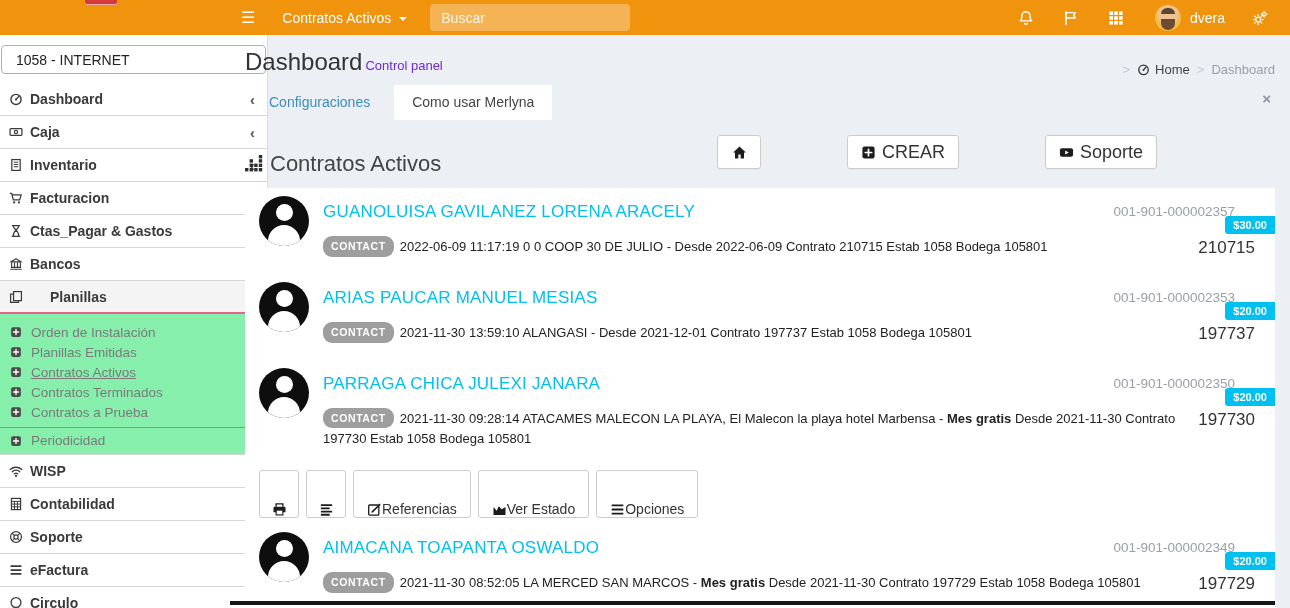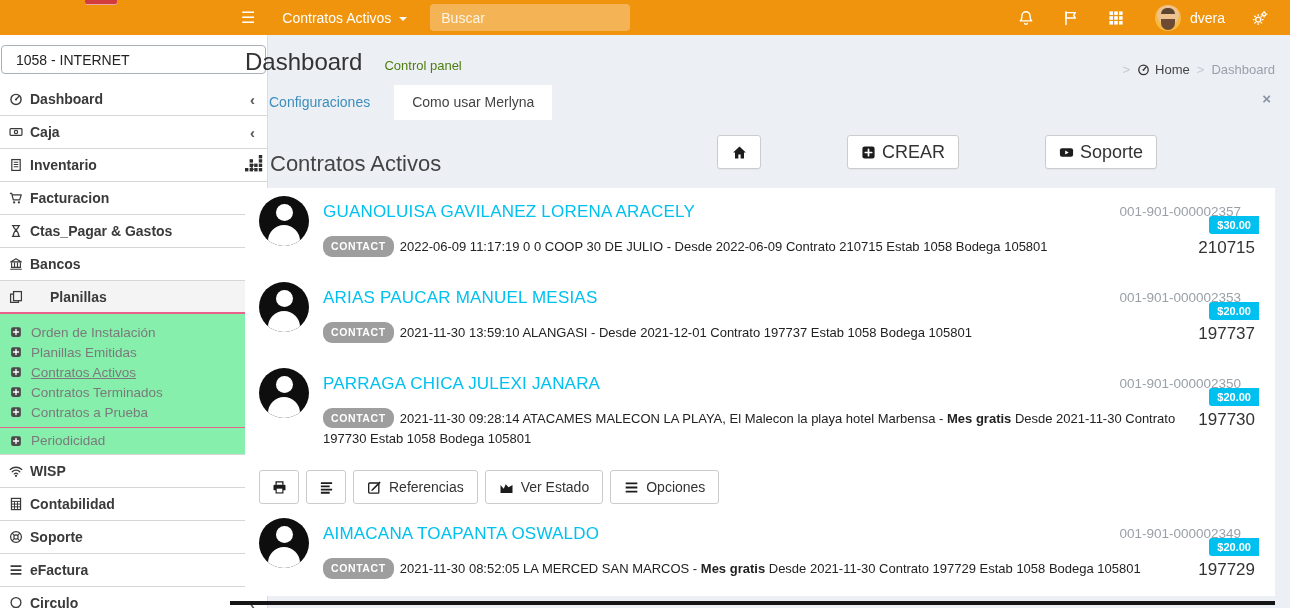--- a/index.html
+++ b/index.html
@@ -42,21 +42,21 @@
   .submenu{background:#86efac; border-bottom:1px solid #d6d6d6; padding:8px 0 6px;}
   .submenu-item{display:flex; align-items:center; min-height:20px; padding-left:10px; font-size:13.5px; color:#7a7a7a; gap:9px; cursor:pointer;}
   .submenu-item .plus{font-size:12px; color:#4a4a4a; display:flex; flex:none;}
   .submenu-item.active .sub-label{text-decoration:underline;}
   .submenu-item.separated{border-top:1px solid var(--pink); margin-top:5px; padding-top:5px;}
 
   
   .main{position:absolute; left:230px; top:35px; width:1060px; height:573px;}
   .content-header{position:relative; padding:13px 15px 0;}
   .ch-title{font-size:24px; color:#333; font-weight:400; display:inline;}
-  .ch-sub{font-size:13px; color:#4d7c0f; margin-left:22px;}
+  .ch-sub{font-size:13px; color:#6d28d9; margin-left:3px;}
   .breadcrumb{position:absolute; right:15px; top:27px; font-size:13px; color:#aab; display:flex; align-items:center; gap:7px;}
   .bc-sep{color:#c3c9d2;}
   .bc-home{display:flex; align-items:center; gap:5px; color:#444; cursor:pointer;}
   .bc-home .bc-icon{font-size:13px; color:#333; display:flex;}
   .bc-current{color:#9aa0aa;}
   .close-x{position:absolute; right:19px; top:56px; color:#8a94a2; font-size:15px; font-weight:bold; cursor:pointer; line-height:1;}
   .tabs{display:flex; margin-top:9px;}
   .tab{height:35px; line-height:35px; font-size:14px; padding:0 18px; cursor:pointer;}
   .tab.active{background:#fff; color:#444;}
   .tab.inactive{color:var(--blue); padding:0 24px;}
@@ -71,25 +71,25 @@
 
   .card{margin:11px 15px 0; background:#fff; min-height:380px; position:relative;}
   .row{position:relative; padding:12px 0 16px 14px;}
   .avatar{position:absolute; left:14px; top:8px; width:50px; height:50px; border-radius:50%; background:#0e0e0e; overflow:hidden;}
   .avatar .head{position:absolute; left:16.5px; top:8px; width:17px; height:17px; border-radius:50%; background:#fff;}
   .avatar .bod{position:absolute; left:9px; top:29px; width:32px; height:24px; border-radius:16px 16px 0 0; background:#fff;}
   .row-content{margin-left:64px; padding-right:62px;}
   .row-name{color:var(--cyan); font-size:17px; margin:2px 0 14px; font-weight:400; letter-spacing:.2px; cursor:pointer;}
   .row-detail{font-size:13px; color:#222; line-height:1.6;}
   .contact{display:inline-block; background:var(--contact); color:#fff; font-size:10.5px; font-weight:bold; padding:2px 8px; border-radius:9px; letter-spacing:.6px; margin-right:6px; vertical-align:1px;}
-  .doc{position:absolute; right:34px; top:16px; color:#9aa0a6; font-size:13.5px;}
-  .price{position:absolute; right:16px; top:28px; background:var(--cyan); color:#fff; font-weight:bold; font-size:11px; padding:3px 8px; border-radius:3px 0 0 3px;}
+  .doc{position:absolute; right:40px; top:16px; color:#9aa0a6; font-size:13.5px;}
+  .price{position:absolute; right:0; top:28px; background:var(--cyan); color:#fff; font-weight:bold; font-size:11px; padding:3px 8px; border-radius:3px 0 0 3px;}
   .cid{position:absolute; right:20px; top:50px; font-size:17px; color:#333;}
   .toolbar{display:flex; gap:7px; padding:4px 0 6px 14px;}
-  .tbtn{background:#fff; border:1px solid #ccc; border-radius:3px; height:34px; display:inline-flex; align-items:center; gap:7px; padding:0 13px; font-size:14px; color:#333; cursor:pointer; font-family:inherit;}
+  .tbtn{background:#fff; border:1px solid #ccc; border-radius:3px; height:48px; display:inline-flex; align-items:flex-end; padding:0 13px; font-size:14px; color:#333; cursor:pointer; font-family:inherit;}
   .tbtn .b-icon{font-size:15px; display:flex; color:#1c1c1c;}
   .tbtn.icon-only{width:40px; justify-content:center; padding:0;}
   .cut-line{position:absolute; left:230px; bottom:3px; width:1045px; height:4px; background:#151515;}
 </style>
 </head>
 <body>
 
 <div class="navbar">
   <div class="nav-logo">
     <div class="logo-partial"></div>

